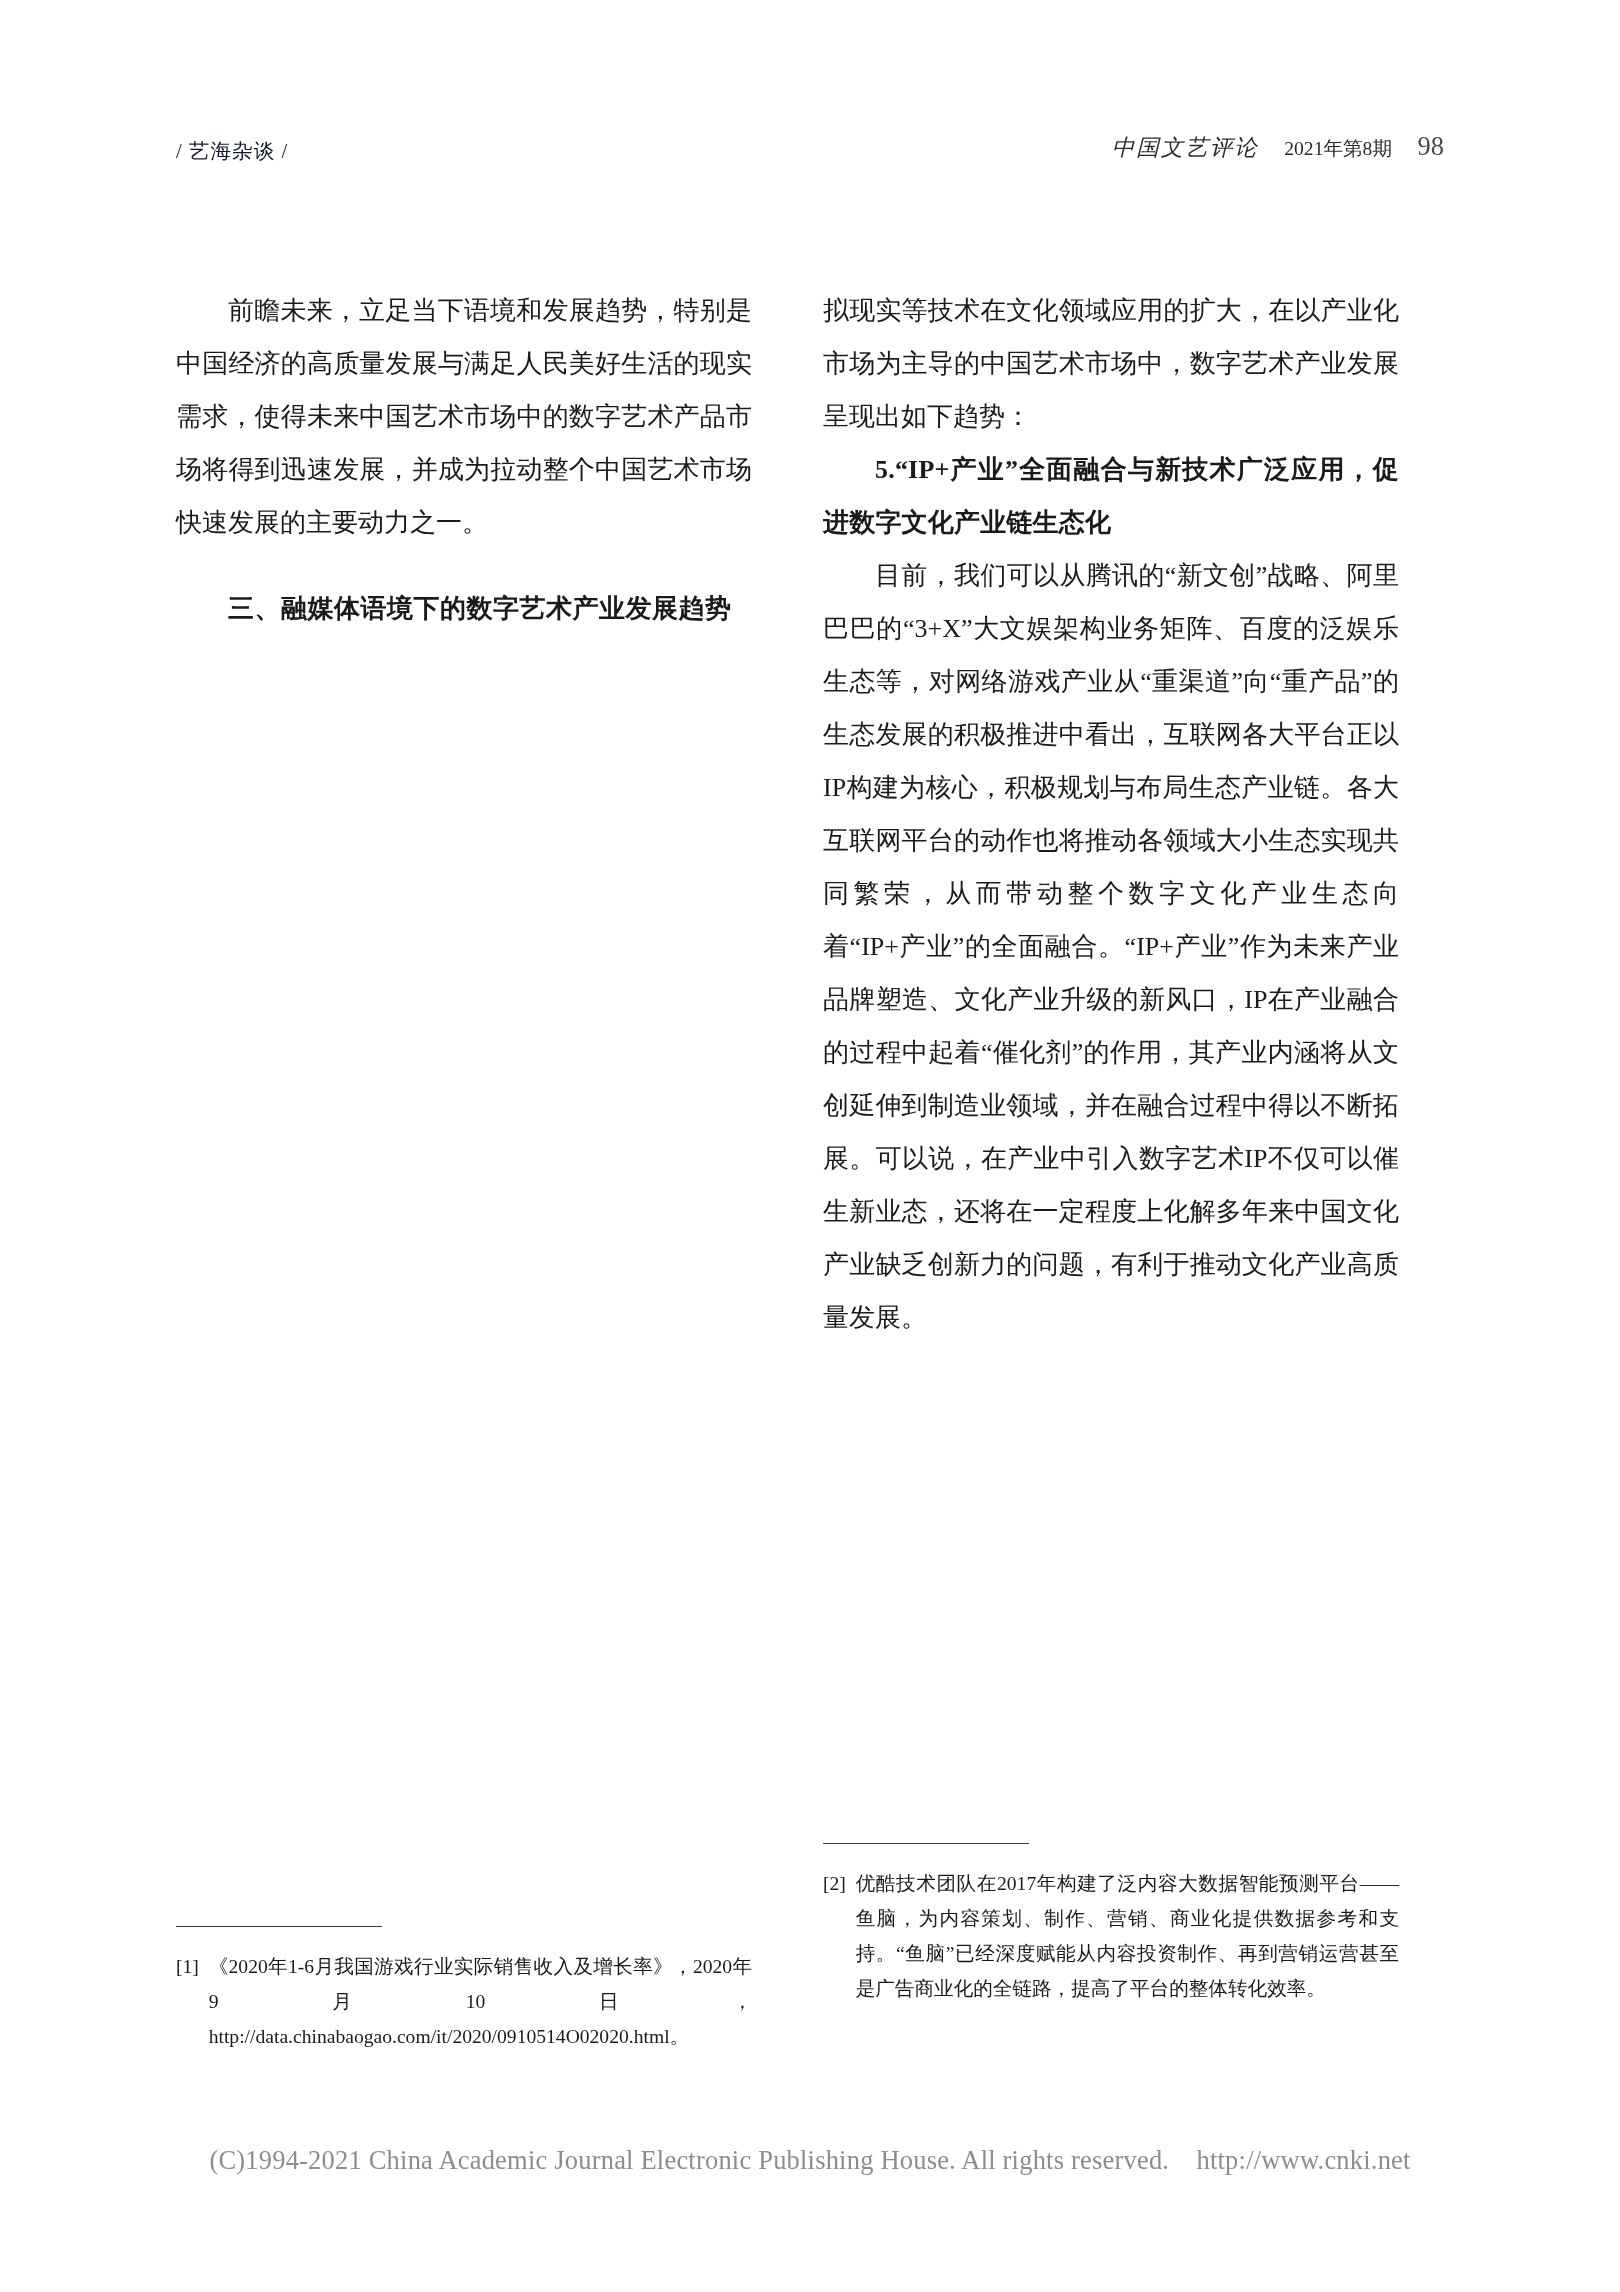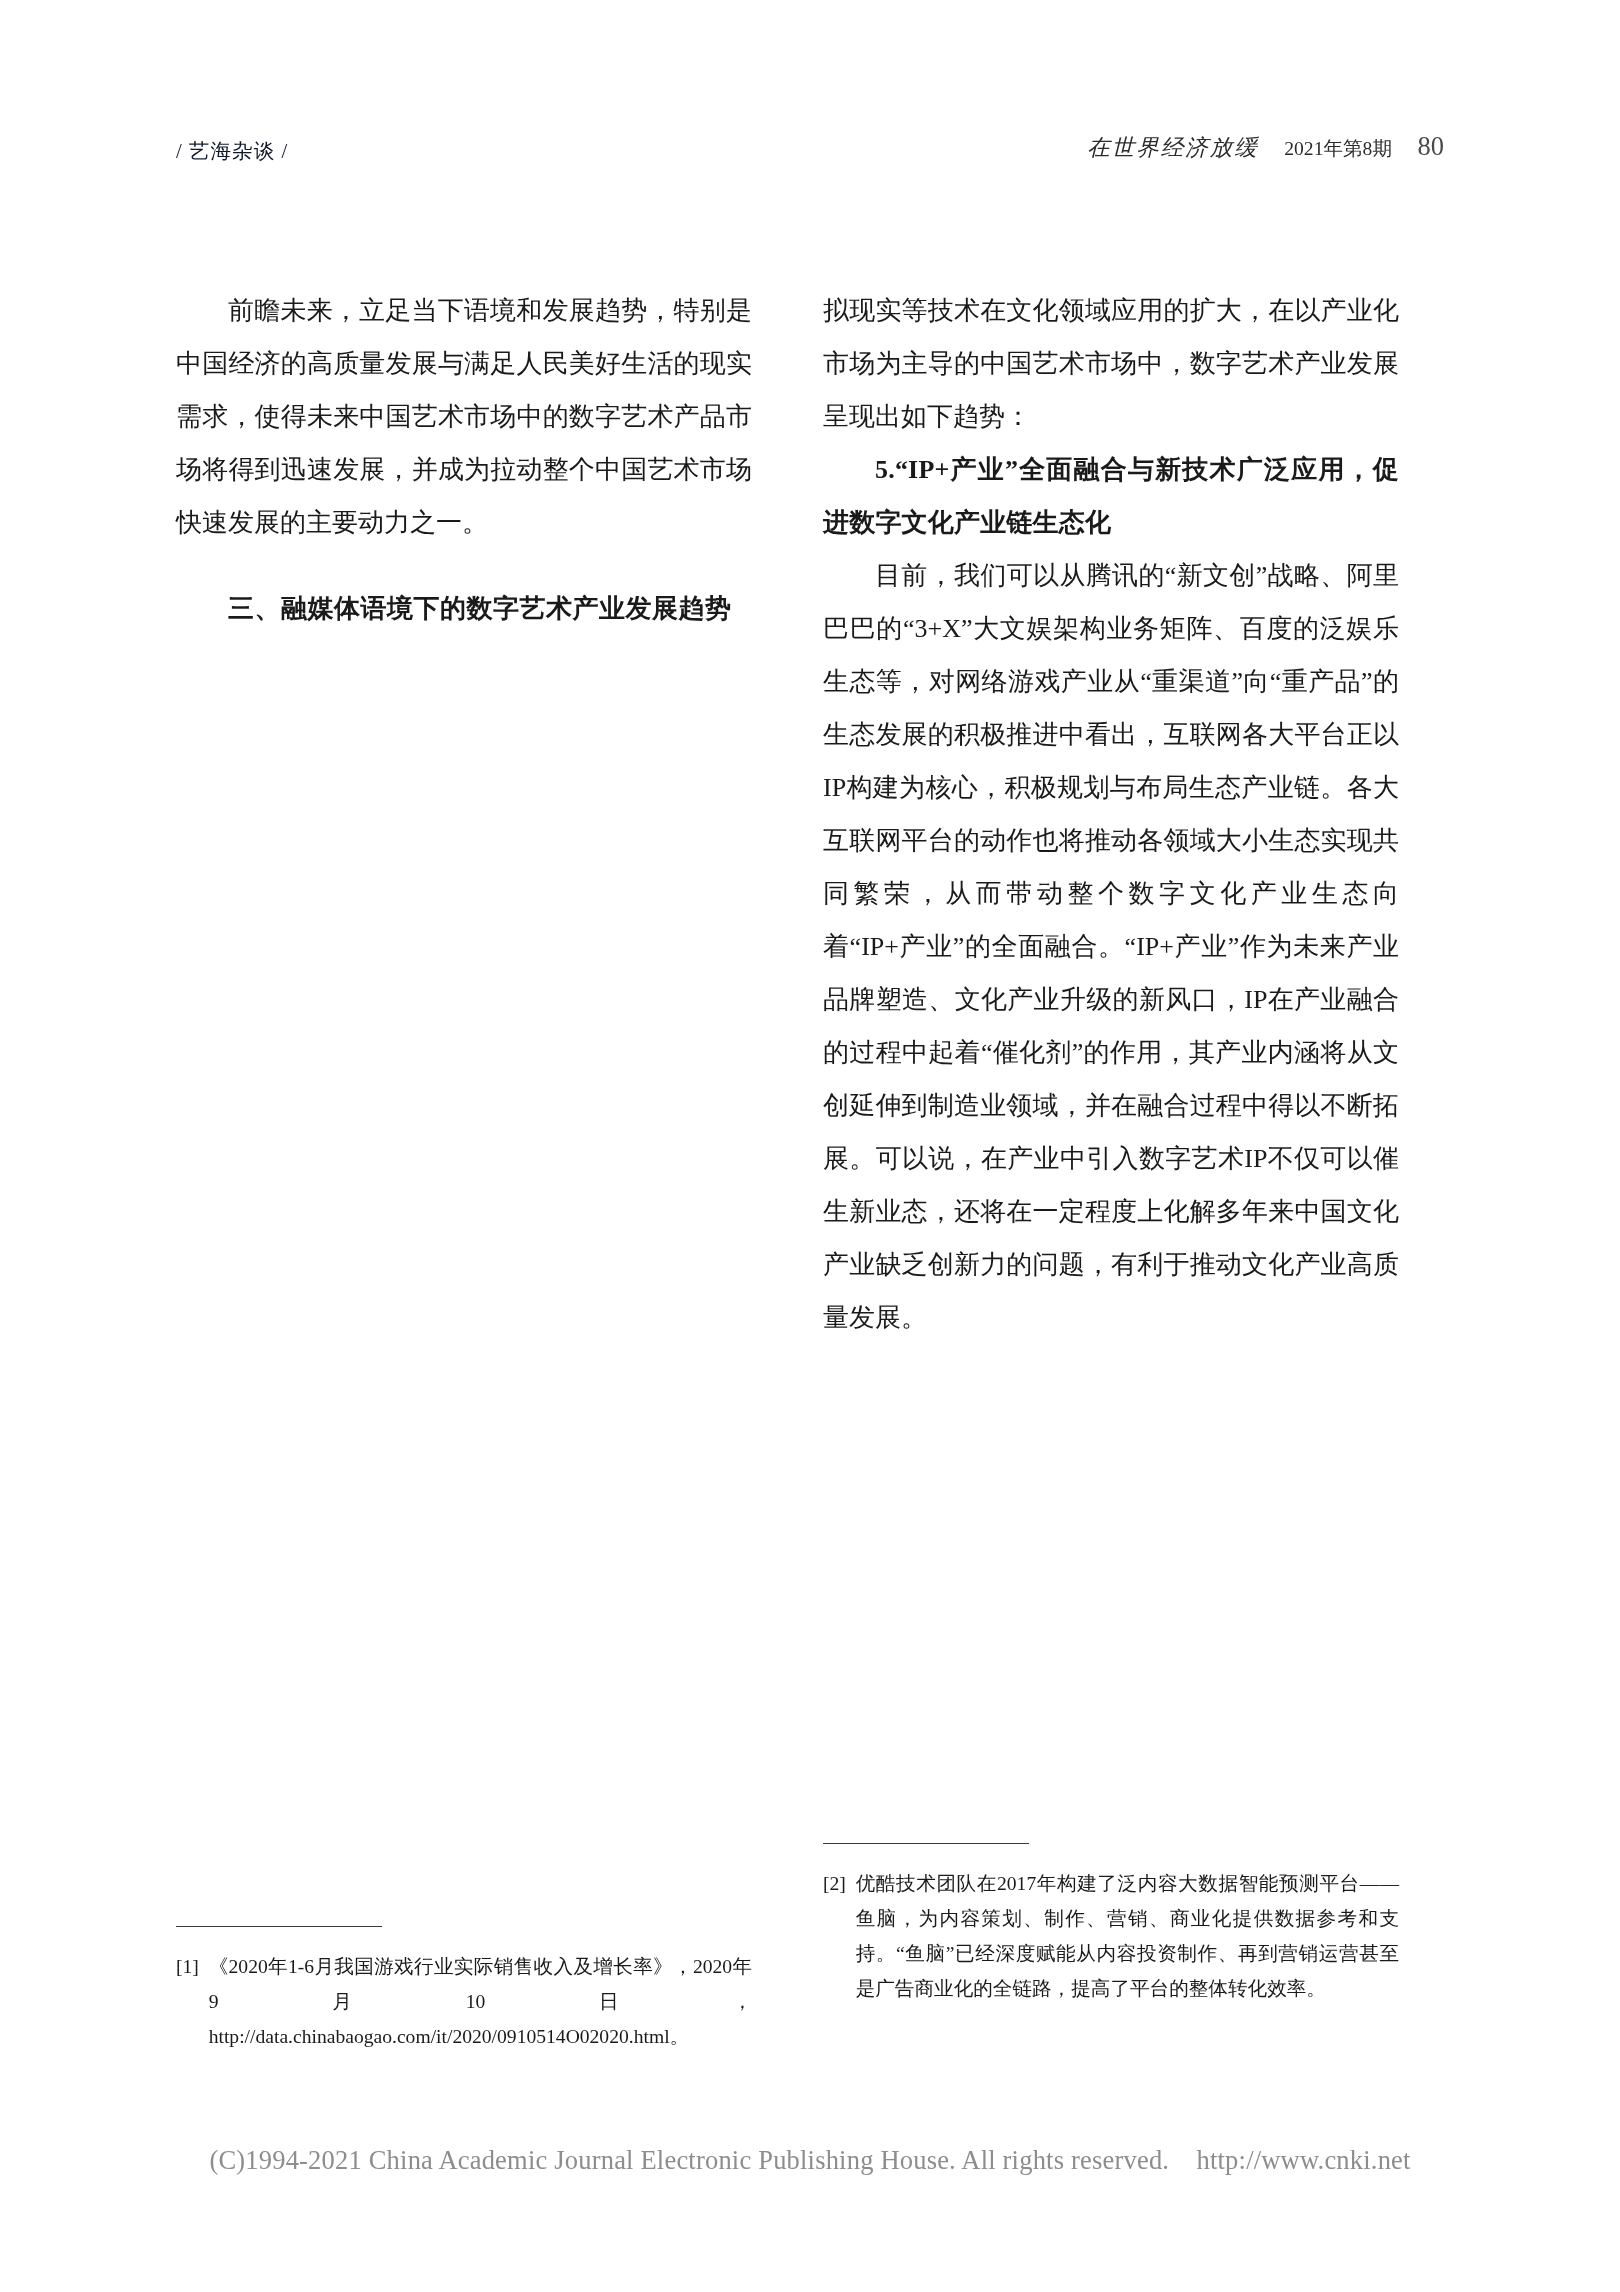--- a/index.html
+++ b/index.html
@@ -144,23 +144,23 @@
   }
 </style>
 </head>
 <body>
 
 <div class="page">
 
   <div class="header">
     <div class="header-left">/ 艺海杂谈 /</div>
     <div class="header-right">
-      <span class="journal-name">在世界经济放缓</span>
+      <span class="journal-name">中国文艺评论</span>
       <span class="issue">2021年第8期</span>
-      <span class="page-num">80</span>
+      <span class="page-num">98</span>
     </div>
   </div>
 
   <div class="col col-left">
     <p class="indent">前瞻未来，立足当下语境和发展趋势，特别是中国经济的高质量发展与满足人民美好生活的现实需求，使得未来中国艺术市场中的数字艺术产品市场将得到迅速发展，并成为拉动整个中国艺术市场快速发展的主要动力之一。</p>
     <p class="section-title">三、融媒体语境下的数字艺术产业发展趋势</p>
   </div>
 
   <div class="col col-right">
     <p>拟现实等技术在文化领域应用的扩大，在以产业化市场为主导的中国艺术市场中，数字艺术产业发展呈现出如下趋势：</p>

